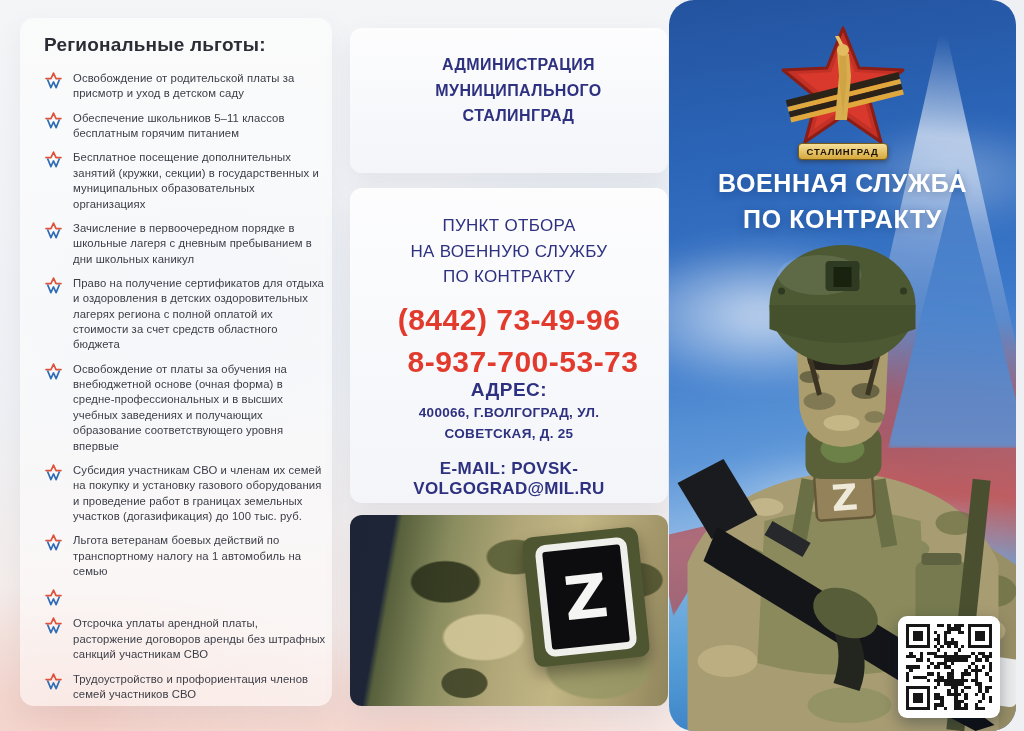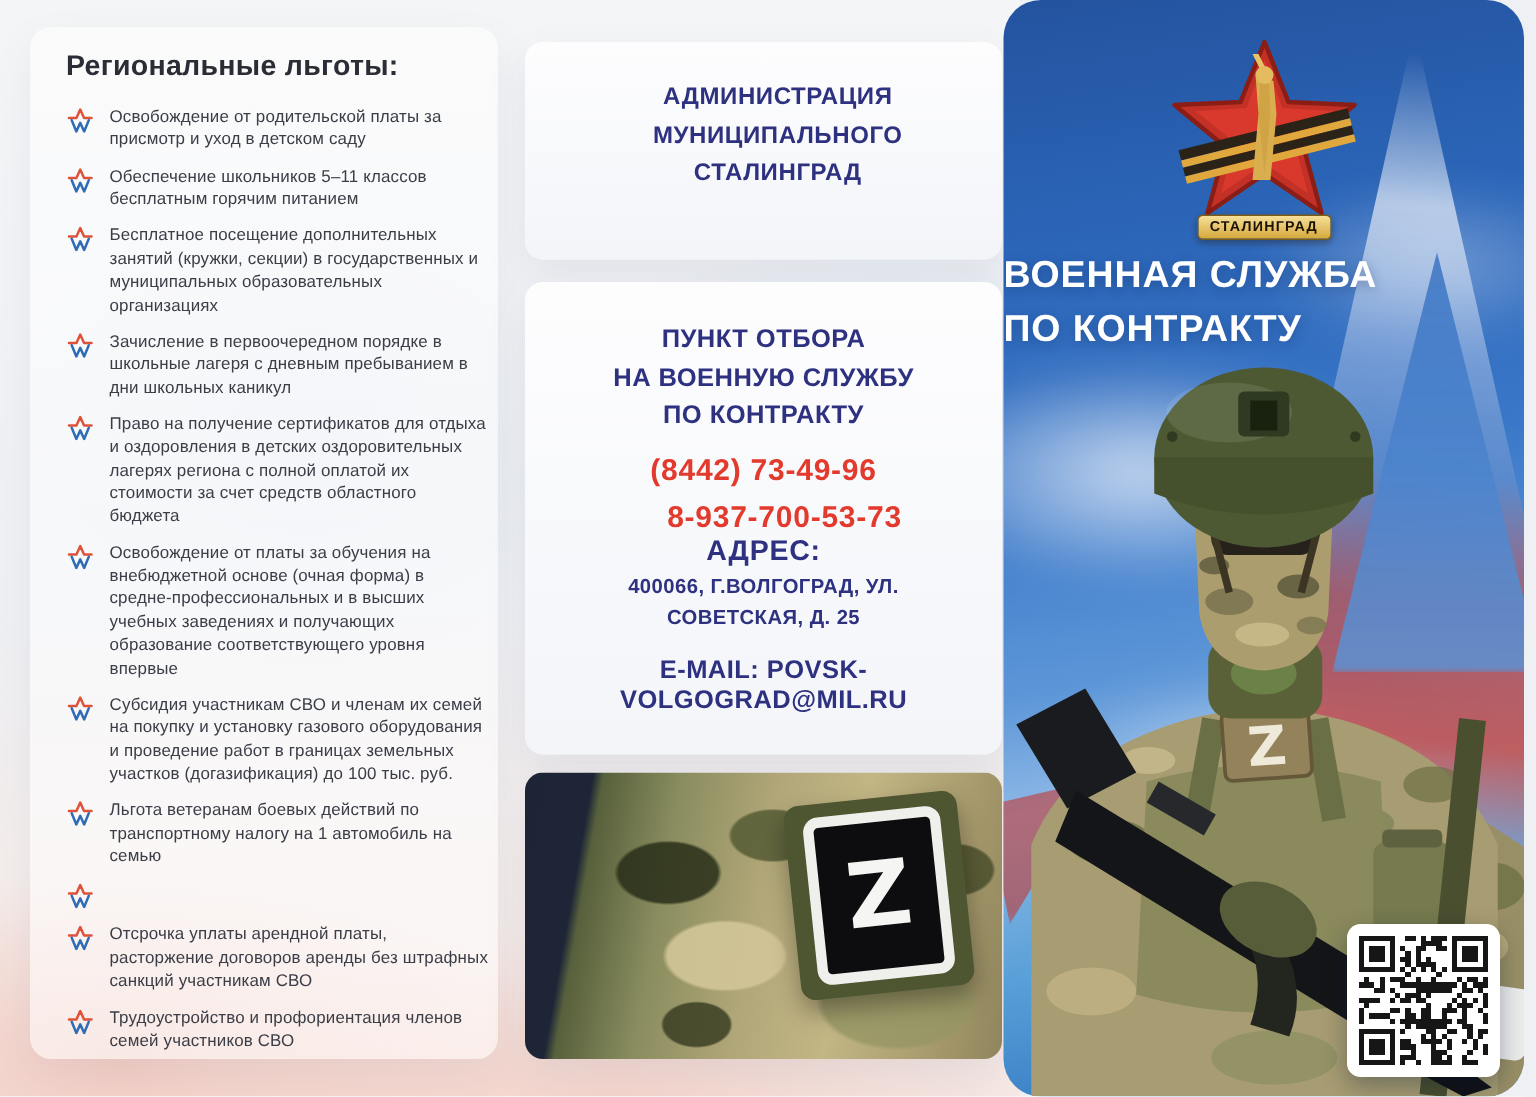--- a/index.html
+++ b/index.html
@@ -24,22 +24,22 @@
   .benefits-list{list-style:none;margin:0;padding:0;display:flex;flex-direction:column;gap:9px;}
   .benefit{display:flex;gap:10px;font-size:11.3px;line-height:1.36;color:#3b3d47;font-weight:500;letter-spacing:.1px;}
   .benefit .star{flex:0 0 19px;width:19px;height:19px;margin-top:0;}
 
   
   .card{position:absolute;left:350px;width:318px;background:linear-gradient(180deg,#fdfdfe,#f3f5f9);
     border-radius:12px;box-shadow:0 12px 28px rgba(90,100,130,.10);}
   .card-admin{top:28px;height:145px;text-align:center;padding-top:24px;box-sizing:border-box;}
   .admin-line{color:#2e3180;font-weight:bold;font-size:16px;line-height:1.6;letter-spacing:.4px;margin-left:19px;}
   .card-contact{top:188px;height:315px;text-align:center;box-sizing:border-box;padding-top:25px;}
-  .contact-line{color:#2e3180;font-weight:bold;font-size:17px;line-height:1.5;letter-spacing:.3px;}
-  .phone{color:#e23a2d;font-weight:bold;font-size:20px;letter-spacing:.5px;}
+  .contact-line{color:#2e3180;font-weight:normal;font-size:17px;line-height:1.5;letter-spacing:.3px;}
+  .phone{color:#e23a2d;font-weight:bold;font-size:30px;letter-spacing:.5px;}
   .phone-1{margin-top:13px;}
   .phone-2{margin-top:8px;margin-left:28px;}
   .addr-label{color:#2e3180;font-weight:bold;font-size:19px;letter-spacing:.5px;}
   .addr-line{margin-top:2px;color:#2e3180;font-weight:bold;font-size:13.5px;line-height:1.45;letter-spacing:.3px;}
   .addr-line:first-of-type{margin-top:10px;}
   .email{margin-top:15px;color:#2e3180;font-weight:bold;font-size:17px;letter-spacing:.3px;}
 
   
   .card-photo{top:515px;height:191px;overflow:hidden;padding:0;
     background:
@@ -76,21 +76,21 @@
   .red-wedge{position:absolute;left:-12px;top:520px;width:74px;height:96px;filter:blur(4px);
     background:rgba(200,45,35,.55);clip-path:polygon(0 18%, 100% 0, 22% 100%);}
 
   .emblem{position:absolute;left:50%;top:24px;transform:translateX(-50%);width:132px;height:138px;}
   .emblem svg{display:block;}
   .plaque{position:absolute;left:50%;bottom:2px;transform:translateX(-50%);
     background:linear-gradient(#f6e09a,#d6a83c);border:1.5px solid #7a5c16;border-radius:4px;
     padding:2px 8px;font-size:9.5px;font-weight:bold;color:#1c1205;letter-spacing:.8px;white-space:nowrap;
     box-shadow:0 2px 5px rgba(40,20,0,.4);}
 
-  .cover-title{position:absolute;top:166px;left:0;width:100%;color:#ffffff;
+  .cover-title{position:absolute;top:166px;left:0;width:100%;text-align:center;color:#ffffff;
     font-weight:bold;font-size:25px;line-height:1.42;letter-spacing:.6px;
     text-shadow:0 2px 8px rgba(15,40,85,.35);}
 
   .soldier{position:absolute;left:50%;bottom:0;transform:translateX(-50%);}
 
   .qr-card{position:absolute;right:16px;bottom:13px;width:102px;height:102px;background:#ffffff;
     border-radius:9px;box-shadow:0 6px 16px rgba(10,25,50,.35);
     display:flex;align-items:center;justify-content:center;}
 </style>
 </head>

